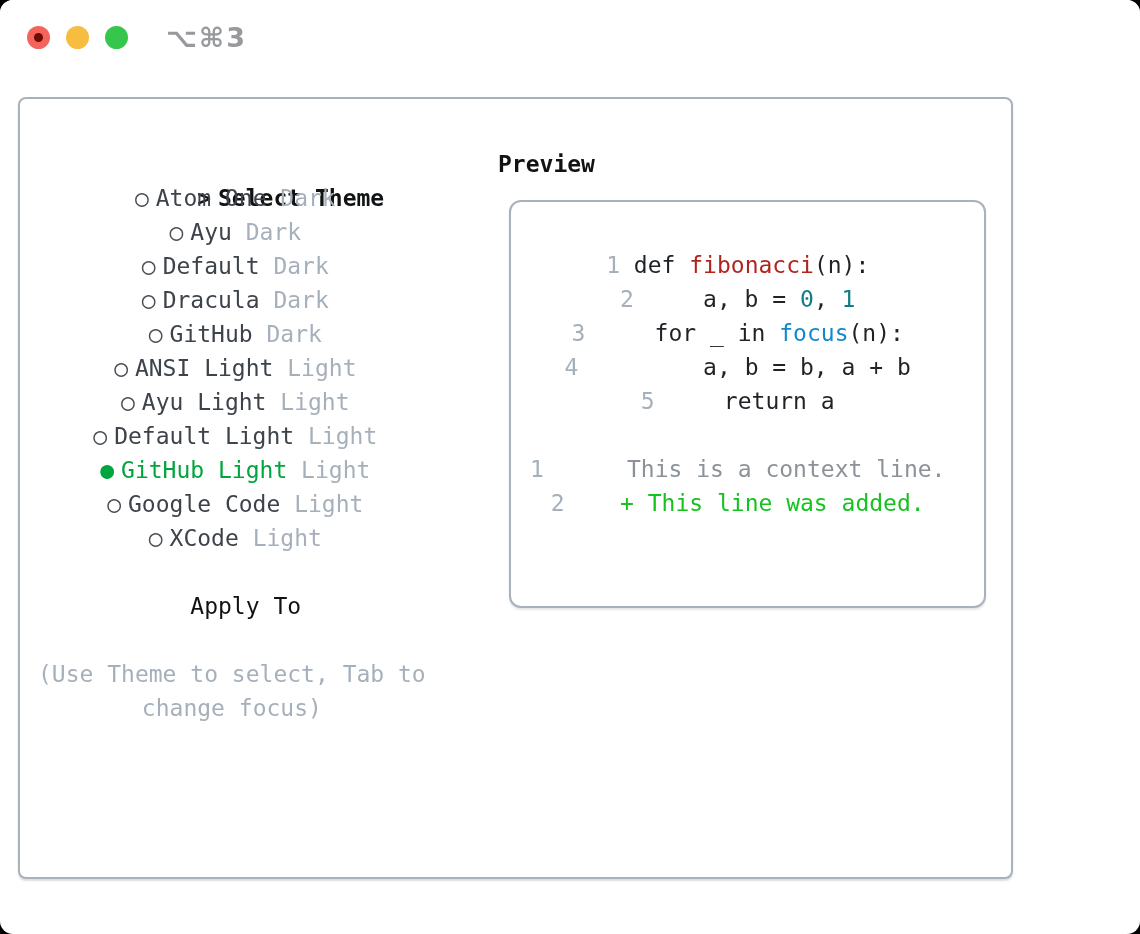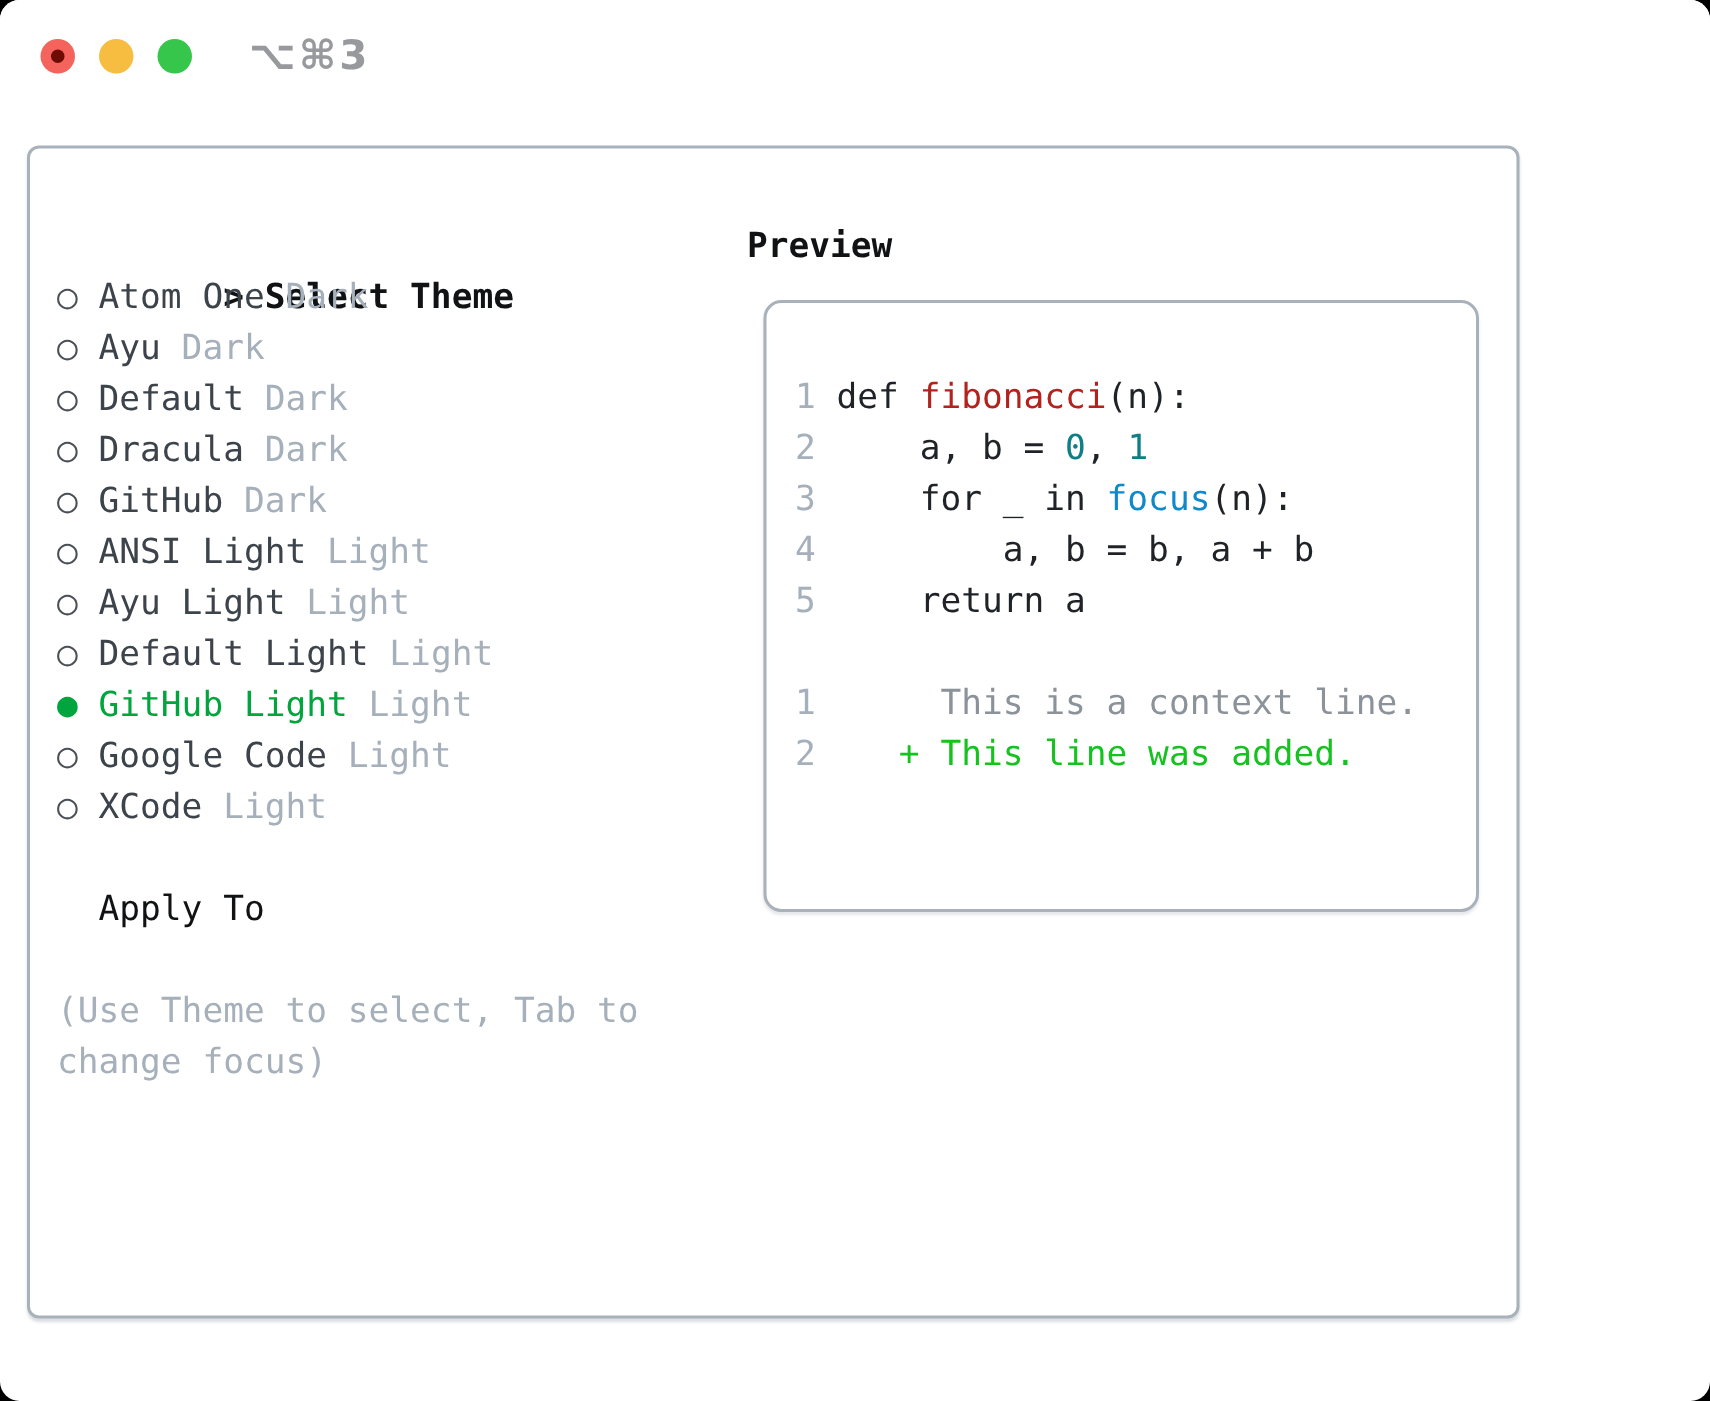--- a/index.html
+++ b/index.html
@@ -22,21 +22,21 @@
     font-family:"DejaVu Sans",sans-serif;font-size:27px;font-weight:600;
     color:#97999d;letter-spacing:2px;line-height:36px;
   }
 
   
   .panel{
     position:absolute;left:18px;top:97px;width:991px;height:778px;
     background:#fff;border:2px solid #a9b1ba;border-radius:8px;
     box-shadow:0 2px 2px rgba(150,160,170,.35);
   }
-  .row{height:34px;line-height:34px;font-size:23px;white-space:pre;}
+  .row{height:34px;line-height:34px;font-size:23px;white-space:pre;text-align:center;}
   .left-col{position:absolute;left:18px;top:48px;}
   .marker{display:inline-block;width:2ch;}
   .caret{color:#101214;font-weight:bold;}
   .radio{color:#4a5057;}
   .bold{font-weight:bold;color:#101214;margin-top:17px;}
   .tname{color:#3d434b;}
   .muted{color:#a6b0bb;}
   .green{color:#00a63d;}
   .hint{color:#a6b0bb;}
   .apply-title-row{padding-left:2ch;color:#101214;}

